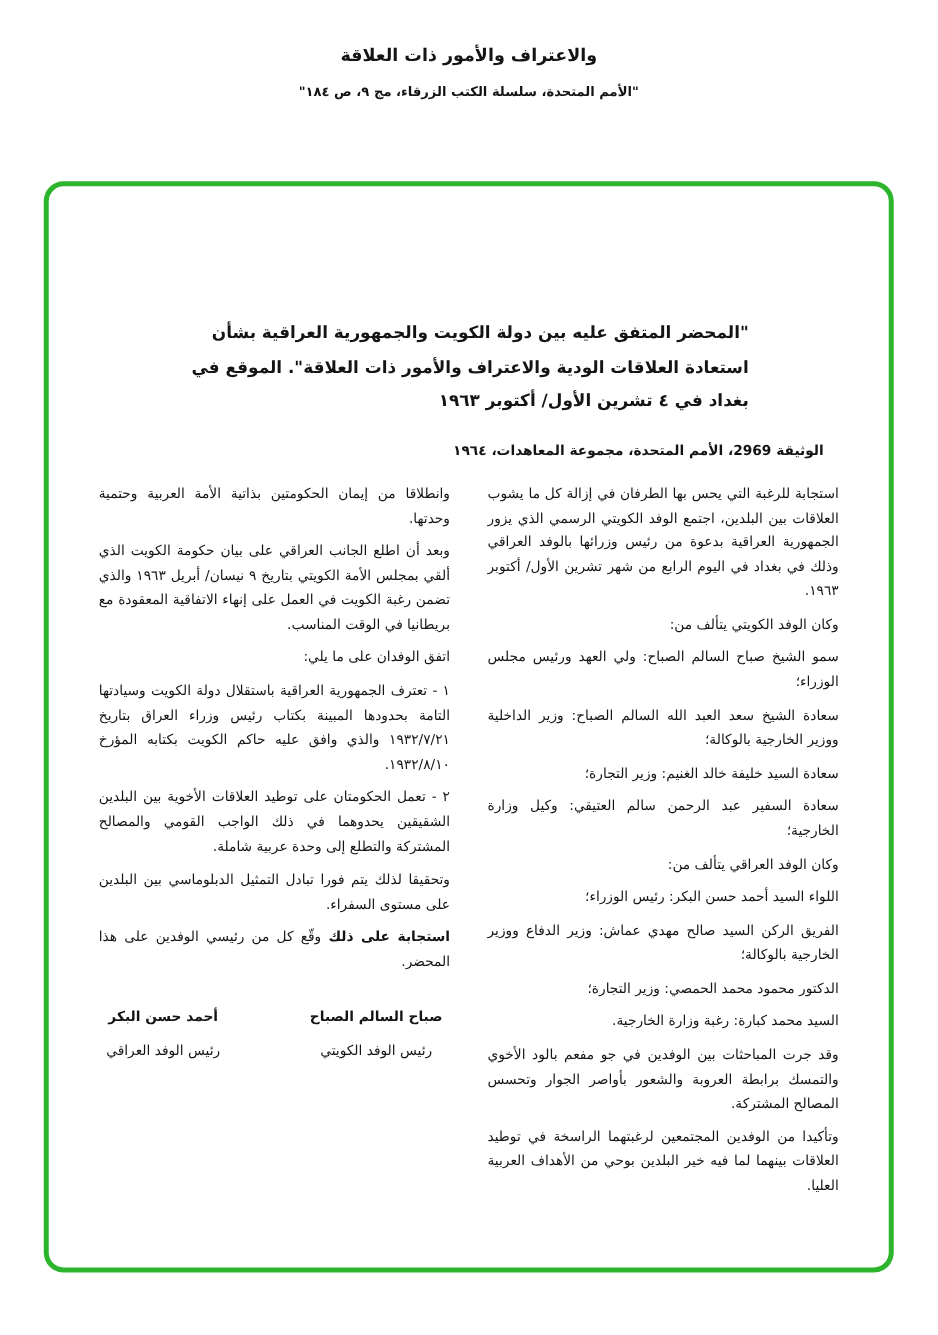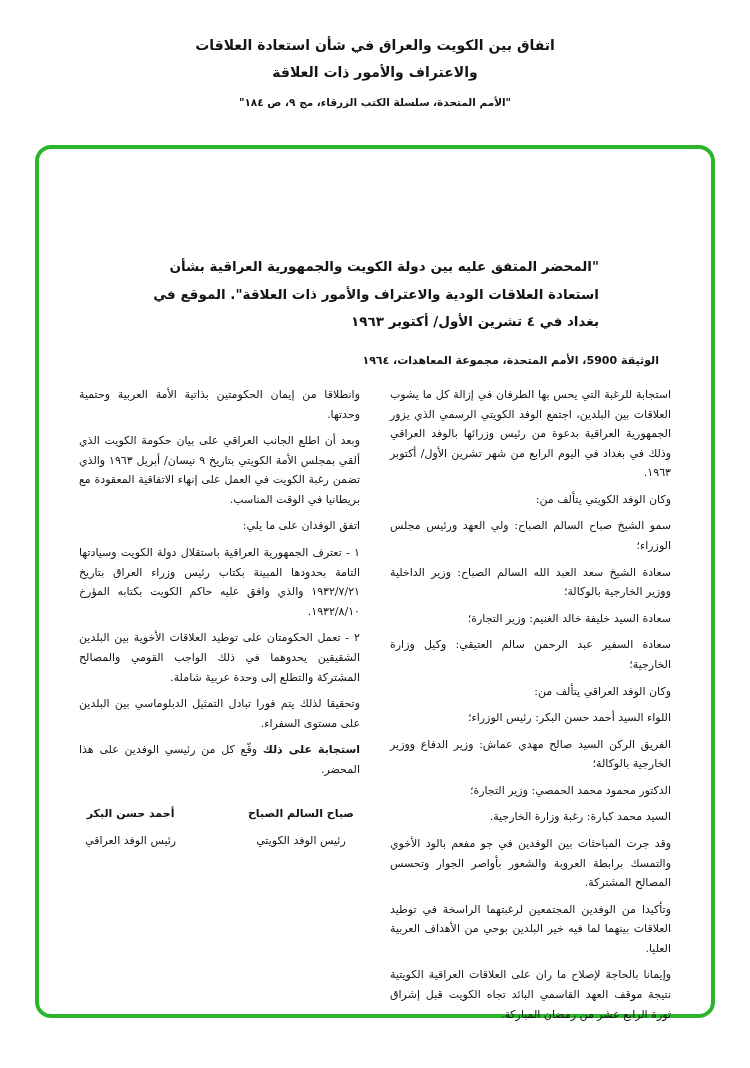--- a/index.html
+++ b/index.html
@@ -94,52 +94,50 @@
     font-size:11px;
     line-height:1.7;
   }
   .sig-name{font-weight:bold;}
   .sig-title{margin-top:8px;}
 </style>
 </head>
 <body>
 
 <header class="page-header">
-  <div class="header-title">اتفاق بين الكويت والعراق في شأن استعادة العلاقات</div>
   <div class="header-title">والاعتراف والأمور ذات العلاقة</div>
   <div class="header-source">"الأمم المتحدة، سلسلة الكتب الزرقاء، مج ٩، ص ١٨٤"</div>
 </header>
 
 <div class="doc-frame">
 
   <div class="doc-heading">
     <div>"المحضر المتفق عليه بين دولة الكويت والجمهورية العراقية بشأن</div>
     <div>استعادة العلاقات الودية والاعتراف والأمور ذات العلاقة". الموقع في</div>
     <div>بغداد في ٤ تشرين الأول/ أكتوبر ١٩٦٣</div>
   </div>
 
-  <div class="doc-ref">الوثيقة 5900، الأمم المتحدة، مجموعة المعاهدات، ١٩٦٤</div>
+  <div class="doc-ref">الوثيقة 2969، الأمم المتحدة، مجموعة المعاهدات، ١٩٦٤</div>
 
   <div class="columns">
 
     <div class="col">
         <p class="para">استجابة للرغبة التي يحس بها الطرفان في إزالة كل ما يشوب العلاقات بين البلدين، اجتمع الوفد الكويتي الرسمي الذي يزور الجمهورية العراقية بدعوة من رئيس وزرائها بالوفد العراقي وذلك في بغداد في اليوم الرابع من شهر تشرين الأول/ أكتوبر ١٩٦٣.</p>
         <p class="para">وكان الوفد الكويتي يتألف من:</p>
         <p class="para">سمو الشيخ صباح السالم الصباح: ولي العهد ورئيس مجلس الوزراء؛</p>
         <p class="para">سعادة الشيخ سعد العبد الله السالم الصباح: وزير الداخلية ووزير الخارجية بالوكالة؛</p>
         <p class="para">سعادة السيد خليفة خالد الغنيم: وزير التجارة؛</p>
         <p class="para">سعادة السفير عبد الرحمن سالم العتيقي: وكيل وزارة الخارجية؛</p>
         <p class="para">وكان الوفد العراقي يتألف من:</p>
         <p class="para">اللواء السيد أحمد حسن البكر: رئيس الوزراء؛</p>
         <p class="para">الفريق الركن السيد صالح مهدي عماش: وزير الدفاع ووزير الخارجية بالوكالة؛</p>
         <p class="para">الدكتور محمود محمد الحمصي: وزير التجارة؛</p>
         <p class="para">السيد محمد كبارة: رغبة وزارة الخارجية.</p>
         <p class="para">وقد جرت المباحثات بين الوفدين في جو مفعم بالود الأخوي والتمسك برابطة العروبة والشعور بأواصر الجوار وتحسس المصالح المشتركة.</p>
         <p class="para">وتأكيدا من الوفدين المجتمعين لرغبتهما الراسخة في توطيد العلاقات بينهما لما فيه خير البلدين بوحي من الأهداف العربية العليا.</p>
-        <p class="para">وإيمانا بالحاجة لإصلاح ما ران على العلاقات العراقية الكويتية نتيجة موقف العهد القاسمي البائد تجاه الكويت قبل إشراق ثورة الرابع عشر من رمضان المباركة.</p>
       </div>
 
     <div class="col">
       <div>
           <p class="para">وانطلاقا من إيمان الحكومتين بذاتية الأمة العربية وحتمية وحدتها.</p>
           <p class="para">وبعد أن اطلع الجانب العراقي على بيان حكومة الكويت الذي ألقي بمجلس الأمة الكويتي بتاريخ ٩ نيسان/ أبريل ١٩٦٣ والذي تضمن رغبة الكويت في العمل على إنهاء الاتفاقية المعقودة مع بريطانيا في الوقت المناسب.</p>
           <p class="para">اتفق الوفدان على ما يلي:</p>
           <p class="para">١ -    تعترف الجمهورية العراقية باستقلال دولة الكويت وسيادتها التامة بحدودها المبينة بكتاب رئيس وزراء العراق بتاريخ ١٩٣٢/٧/٢١ والذي وافق عليه حاكم الكويت بكتابه المؤرخ ١٩٣٢/٨/١٠.</p>
           <p class="para">٢ -    تعمل الحكومتان على توطيد العلاقات الأخوية بين البلدين الشقيقين يحدوهما في ذلك الواجب القومي والمصالح المشتركة والتطلع إلى وحدة عربية شاملة.</p>
           <p class="para">وتحقيقا لذلك يتم فورا تبادل التمثيل الدبلوماسي بين البلدين على مستوى السفراء.</p>

